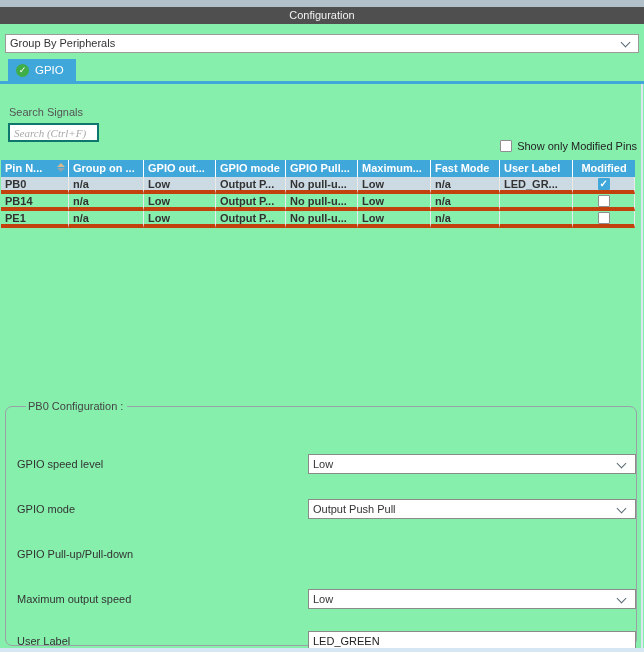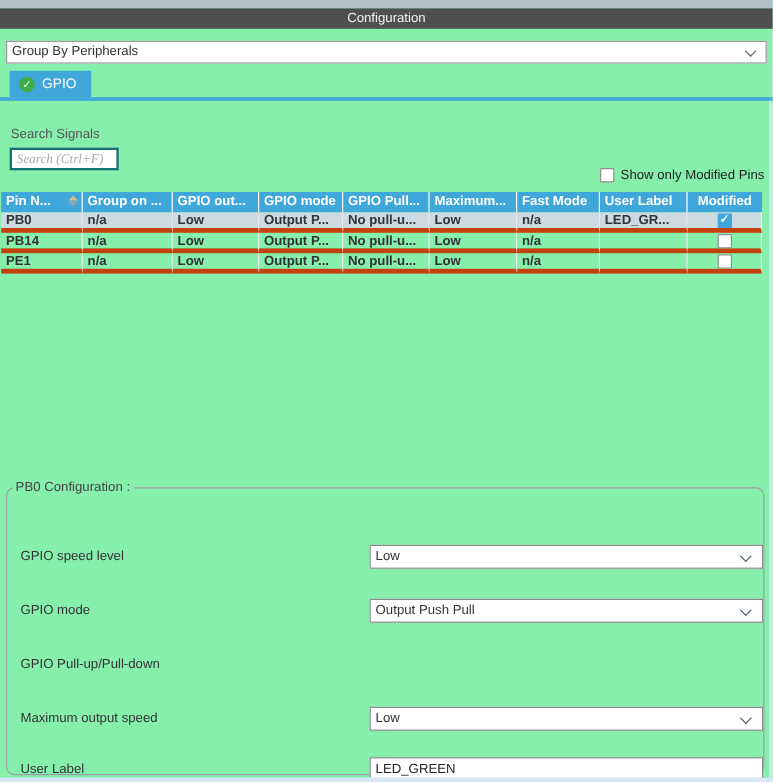--- a/index.html
+++ b/index.html
@@ -55,21 +55,21 @@
   .c5{width:73px}.c6{width:69px}.c7{width:73px}.c8{width:62px}
   .sort { position:absolute; right:3px; top:3px; display:flex; flex-direction:column; gap:1px; }
   .sort .up { width:0; height:0; border-left:4px solid transparent; border-right:4px solid transparent;
     border-bottom:4px solid #d6b98e; }
   .sort .down { width:0; height:0; border-left:4px solid transparent; border-right:4px solid transparent;
     border-top:4px solid #92a5b2; }
 
   
   fieldset.pincfg { position:absolute; left:5px; top:400px; width:632px; height:246px;
     border:1px solid #9aa0a6; border-radius:7px; }
-  fieldset.pincfg legend { margin-left:5px; padding:0 4px 0 2px; color:#444; font-size:11px; }
+  fieldset.pincfg legend { margin-left:20px; padding:0 4px 0 2px; color:#444; font-size:11px; }
   .field { position:absolute; left:0; width:100%; height:20px; }
   .field .flabel { position:absolute; left:11px; line-height:20px; color:#333; }
   .fctl { position:absolute; left:302px; width:328px; height:20px; }
   .fctl.sel { border:1px solid #8a8a8a; background:#fff; }
   .fctl.sel .val { padding:0 20px 0 4px; line-height:18px; display:block; white-space:nowrap; overflow:hidden; }
   .fctl.sel .chev { right:10px; top:5px; }
   .fctl input { width:100%; height:100%; border:1px solid #8a8a8a; padding:0 4px;
     font-family:"Liberation Sans",sans-serif; font-size:11px; color:#222; }
   #f0{top:42px} #f1{top:87px} #f2{top:132px} #f3{top:177px} #f4{top:219px}
 

